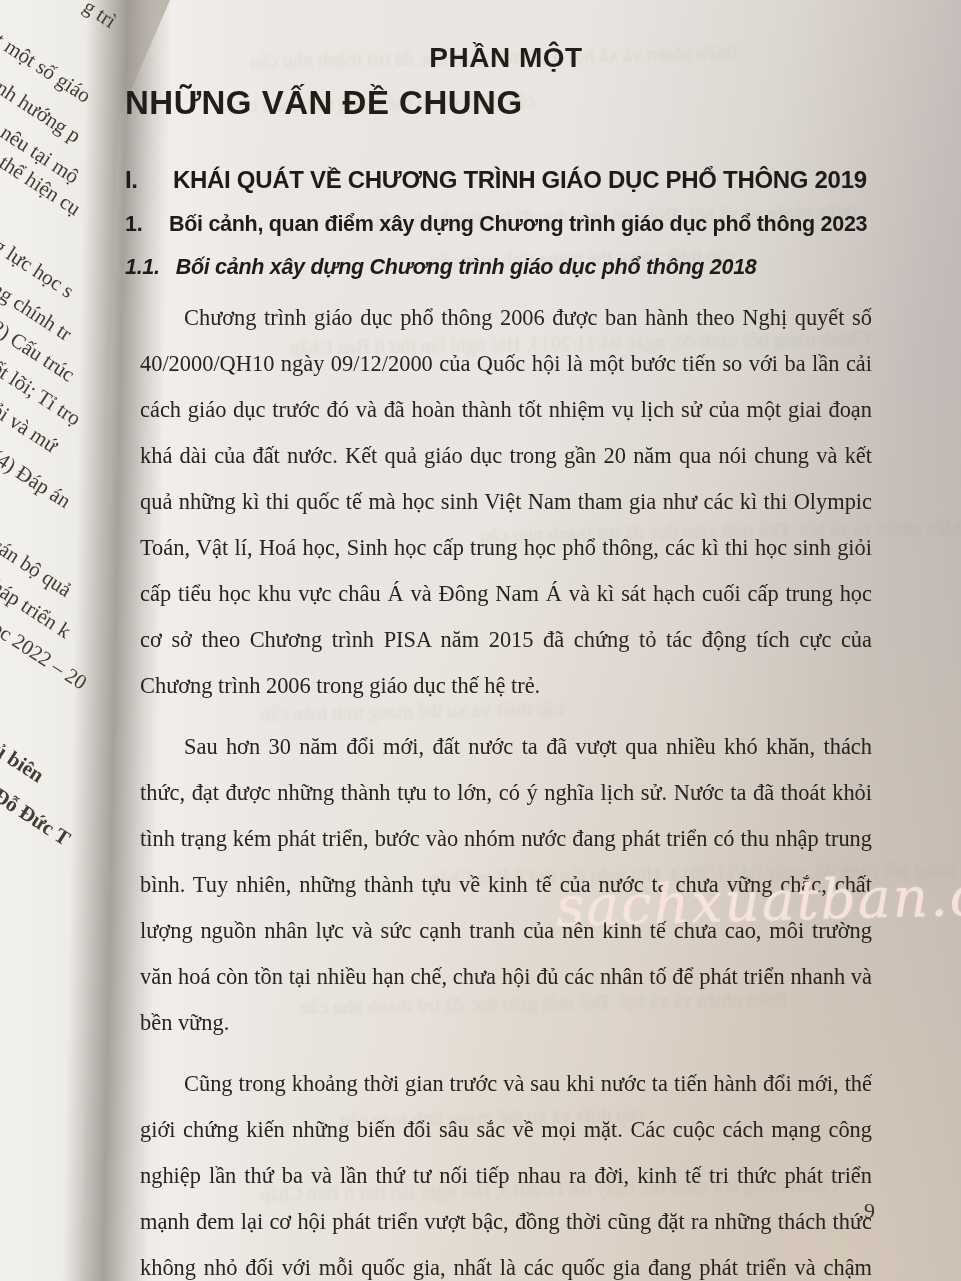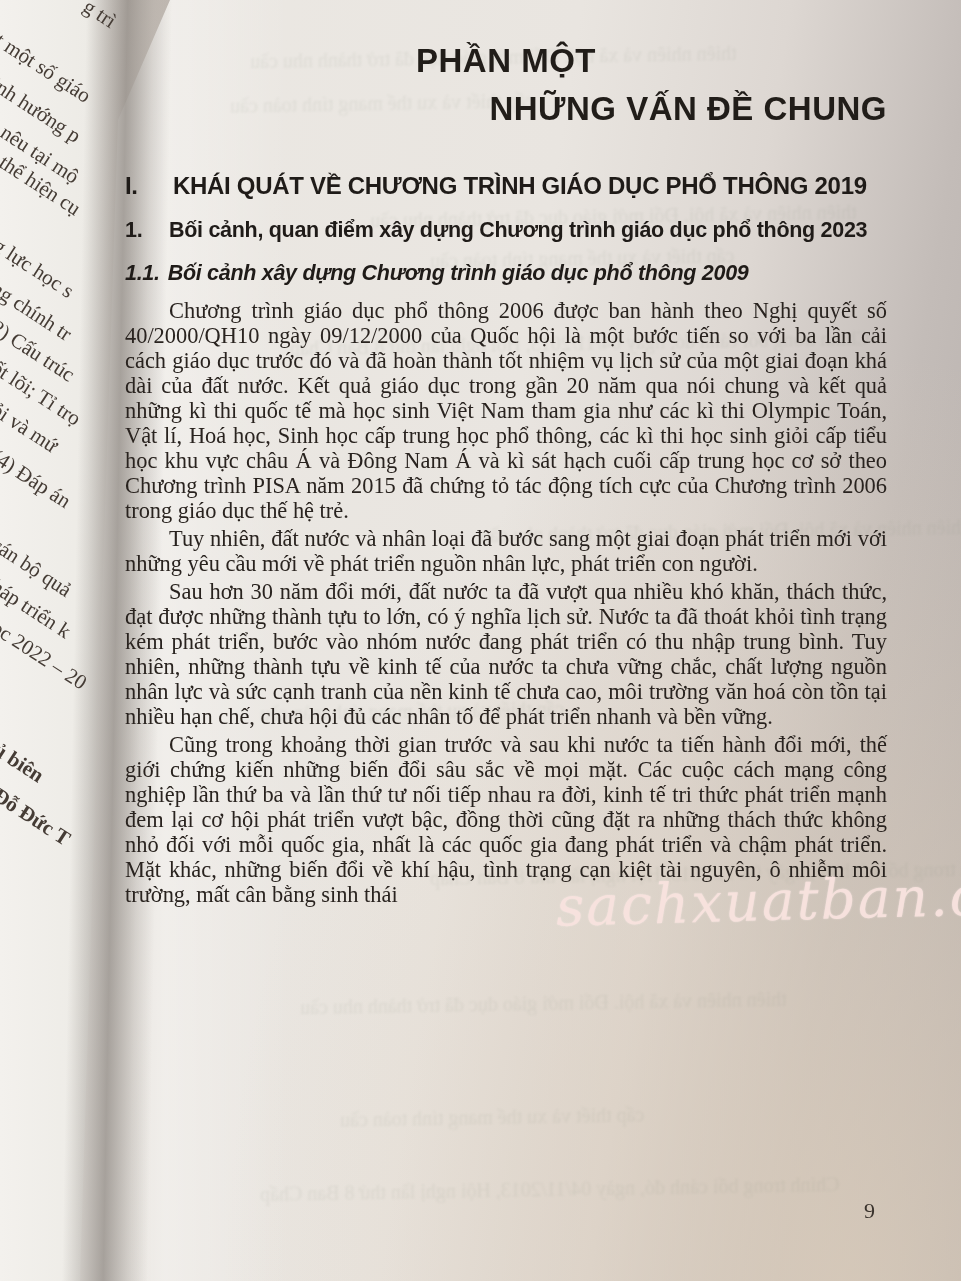--- a/index.html
+++ b/index.html
@@ -43,51 +43,51 @@
     font-family:"Liberation Serif", serif;font-size:20px;
     color:rgba(125,135,118,0.55);opacity:0.22;filter:blur(1px);
     transform:scaleX(-1) rotate(1deg);
   }
   
   .content{
     position:absolute;left:125px;top:28px;width:762px;color:#2a2420;
   }
   .part-label{
     text-align:center;font-family:"Liberation Sans",sans-serif;
-    font-weight:bold;font-size:33px;color:#211d19;letter-spacing:0.5px;
+    font-weight:bold;font-size:28px;color:#211d19;letter-spacing:0.5px;
     margin-top:14px;
   }
   .part-title{
-    text-align:right;font-family:"Liberation Sans",sans-serif;
+    text-align:left;font-family:"Liberation Sans",sans-serif;
     font-weight:bold;font-size:33px;color:#211d19;letter-spacing:0.5px;
     margin-top:10px;
   }
   .h-sec{
     display:flex;margin-top:44px;white-space:nowrap;
     font-family:"Liberation Sans",sans-serif;font-weight:bold;
     font-size:24px;color:#1f1b18;letter-spacing:-0.3px;
   }
   .h-sec .num{width:48px;flex:none;}
   .h-sub{
     display:flex;margin-top:18px;white-space:nowrap;
     font-family:"Liberation Sans",sans-serif;font-weight:bold;
     font-size:21.5px;color:#1f1b18;letter-spacing:-0.3px;
   }
   .h-sub .num{width:44px;flex:none;}
   .h-subsub{
     margin-top:18px;white-space:nowrap;
     font-family:"Liberation Sans",sans-serif;font-weight:bold;font-style:italic;
     font-size:21.5px;color:#1f1b18;letter-spacing:-0.3px;
   }
-  .h-subsub .num{margin-right:8px;}
+  .h-subsub .num{margin-right:16px;}
   .body-text{margin-top:12px;}
   .body-text p{
-    margin:0;padding:0;
+    margin:15px;padding:0;
     font-family:"Liberation Serif", serif;
-    font-size:22.4px;line-height:25px;color:#29231f;
+    font-size:22.4px;line-height:46px;color:#29231f;
     text-align:justify;text-indent:44px;
   }
   .body-text p + p{margin-top:3px;}
   .page-number{
     position:absolute;left:864px;top:1198px;
     font-family:"Liberation Serif", serif;font-size:22px;color:#3a332d;
   }
   
   .watermark{
     position:absolute;left:556px;top:868px;white-space:nowrap;
@@ -149,26 +149,25 @@
     <span class="num">I.</span>
     <span>KHÁI QUÁT VỀ CHƯƠNG TRÌNH GIÁO DỤC PHỔ THÔNG 2019</span>
   </div>
 
   <div class="h-sub">
     <span class="num">1.</span>
     <span>Bối cảnh, quan điểm xây dựng Chương trình giáo dục phổ thông 2023</span>
   </div>
 
   <div class="h-subsub">
-    <span class="num">1.1.</span><span>Bối cảnh xây dựng Chương trình giáo dục phổ thông 2009</span>
+    <span class="num">1.1.</span><span>Bối cảnh xây dựng Chương trình giáo dục phổ thông 2018</span>
   </div>
 
   <div class="body-text">
     <p>Chương trình giáo dục phổ thông 2006 được ban hành theo Nghị quyết số 40/2000/QH10 ngày 09/12/2000 của Quốc hội là một bước tiến so với ba lần cải cách giáo dục trước đó và đã hoàn thành tốt nhiệm vụ lịch sử của một giai đoạn khá dài của đất nước. Kết quả giáo dục trong gần 20 năm qua nói chung và kết quả những kì thi quốc tế mà học sinh Việt Nam tham gia như các kì thi Olympic Toán, Vật lí, Hoá học, Sinh học cấp trung học phổ thông, các kì thi học sinh giỏi cấp tiểu học khu vực châu Á và Đông Nam Á và kì sát hạch cuối cấp trung học cơ sở theo Chương trình PISA năm 2015 đã chứng tỏ tác động tích cực của Chương trình 2006 trong giáo dục thế hệ trẻ.</p>
-    <p>Tuy nhiên, đất nước và nhân loại đã bước sang một giai đoạn phát triển mới với những yêu cầu mới về phát triển nguồn nhân lực, phát triển con người.</p>
     <p>Sau hơn 30 năm đổi mới, đất nước ta đã vượt qua nhiều khó khăn, thách thức, đạt được những thành tựu to lớn, có ý nghĩa lịch sử. Nước ta đã thoát khỏi tình trạng kém phát triển, bước vào nhóm nước đang phát triển có thu nhập trung bình. Tuy nhiên, những thành tựu về kinh tế của nước ta chưa vững chắc, chất lượng nguồn nhân lực và sức cạnh tranh của nền kinh tế chưa cao, môi trường văn hoá còn tồn tại nhiều hạn chế, chưa hội đủ các nhân tố để phát triển nhanh và bền vững.</p>
     <p>Cũng trong khoảng thời gian trước và sau khi nước ta tiến hành đổi mới, thế giới chứng kiến những biến đổi sâu sắc về mọi mặt. Các cuộc cách mạng công nghiệp lần thứ ba và lần thứ tư nối tiếp nhau ra đời, kinh tế tri thức phát triển mạnh đem lại cơ hội phát triển vượt bậc, đồng thời cũng đặt ra những thách thức không nhỏ đối với mỗi quốc gia, nhất là các quốc gia đang phát triển và chậm phát triển. Mặt khác, những biến đổi về khí hậu, tình trạng cạn kiệt tài nguyên, ô nhiễm môi trường, mất cân bằng sinh thái</p>
   </div>
 
 </div>
 
 <div class="watermark">sachxuatban.com</div>
 
 <div class="page-number">9</div>
 

